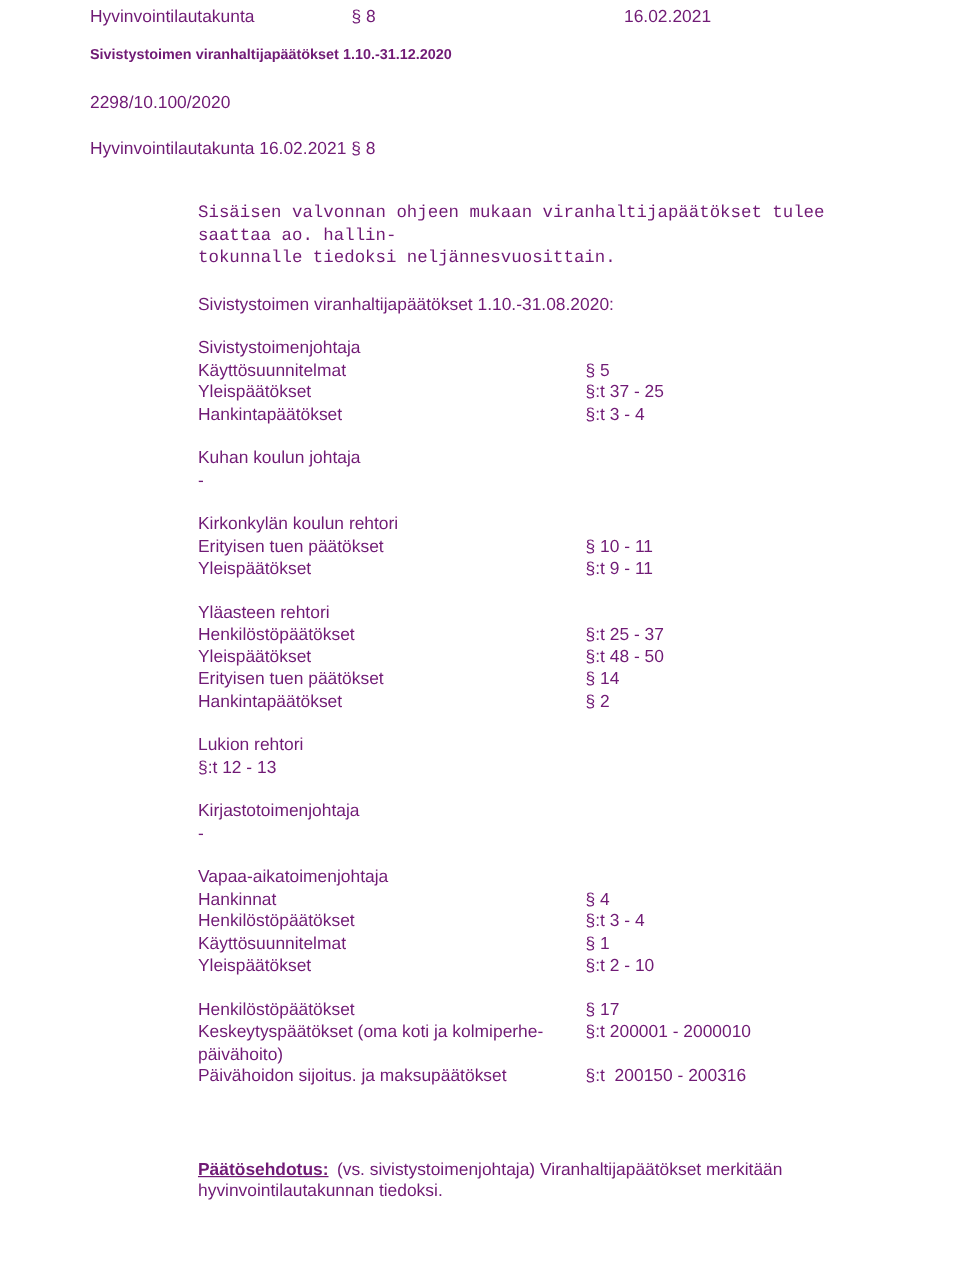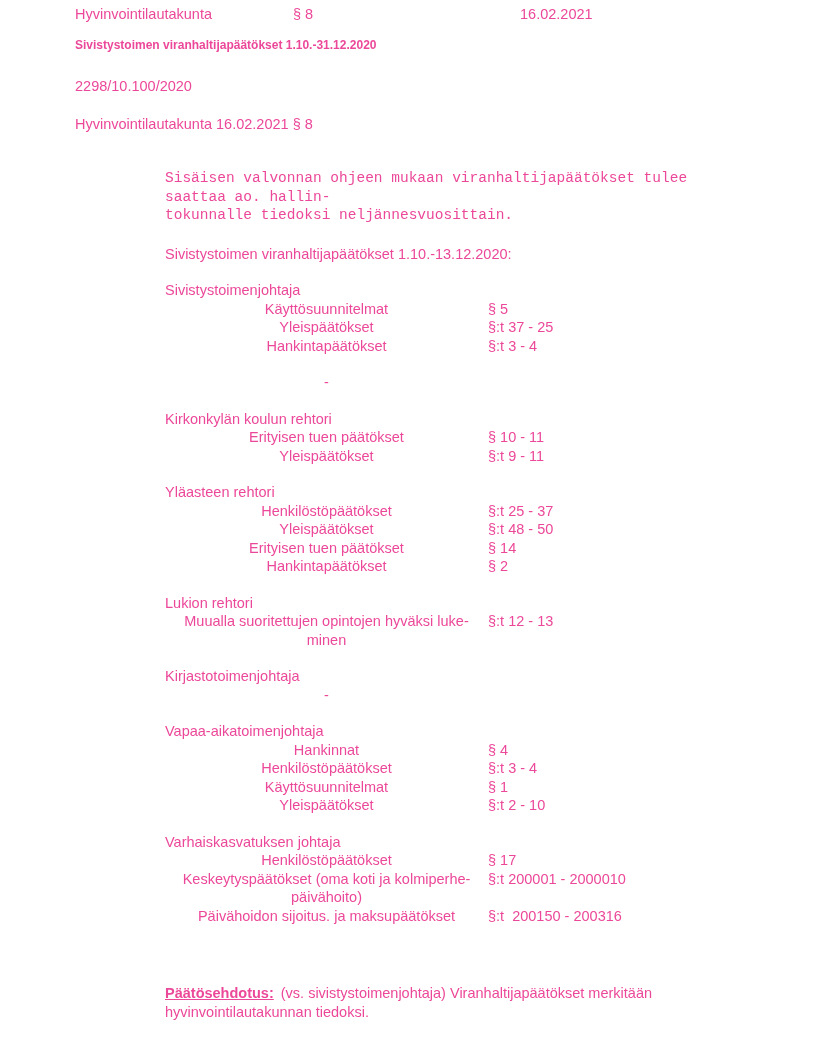--- a/index.html
+++ b/index.html
@@ -5,39 +5,39 @@
   * { margin: 0; padding: 0; box-sizing: border-box; }
   html, body { background: #ffffff; }
   .page {
     position: relative;
     width: 816px;
     height: 1056px;
     background: #ffffff;
     font-family: "Liberation Sans", sans-serif;
     font-size: 14.5px;
     line-height: 18.5px;
-    color: #ec4899;
+    color: #701a75;
     overflow: hidden;
   }
   .hdr-committee { position: absolute; left: 75px;  top: 5px; }
   .hdr-paragraph { position: absolute; left: 293px; top: 5px; }
   .hdr-date      { position: absolute; left: 520px; top: 5px; }
   .doc-title {
     position: absolute; left: 75px; top: 36px;
     font-size: 12px; font-weight: bold; line-height: 19px;
   }
   .case-number  { position: absolute; left: 75px; top: 77px; }
   .meeting-line { position: absolute; left: 75px; top: 115px; }
   .content { position: absolute; left: 165px; top: 169px; width: 572px; }
   .intro { white-space: pre-line; margin-bottom: 20px; font-family: Liberation Mono, monospace; }
   .list-intro { margin-bottom: 0; }
   .section { margin-top: 18px; }
   .section-heading { }
   .row { display: flex; align-items: flex-start; }
-  .row-label { flex: 0 0 323px; white-space: pre-line; text-align: center; }
+  .row-label { flex: 0 0 323px; white-space: pre-line; }
   .row-value { flex: 1 1 auto; white-space: pre-wrap; }
   .proposal { margin-top: 59px; }
   .proposal-label { font-weight: bold; text-decoration: underline; margin-top: 20px; }
   .proposal-text { white-space: pre-line; margin-left: 7px; }
 </style>
 </head>
 <body>
 
 <div class="page">
 
@@ -49,21 +49,21 @@
 
   <h1 class="doc-title">Sivistystoimen viranhaltijapäätökset 1.10.-31.12.2020</h1>
 
   <div class="case-number">2298/10.100/2020</div>
 
   <div class="meeting-line">Hyvinvointilautakunta 16.02.2021 § 8</div>
 
   <div class="content">
     <p class="intro">Sisäisen valvonnan ohjeen mukaan viranhaltijapäätökset tulee saattaa ao. hallin-
 tokunnalle tiedoksi neljännesvuosittain.</p>
-    <p class="list-intro">Sivistystoimen viranhaltijapäätökset 1.10.-13.12.2020:</p>
+    <p class="list-intro">Sivistystoimen viranhaltijapäätökset 1.10.-31.08.2020:</p>
 
     <div id="sections">
   <section class="section">
     <div class="section-heading">Sivistystoimenjohtaja</div>
     <div class="section-rows">
   <div class="row">
     <span class="row-label">Käyttösuunnitelmat</span>
     <span class="row-value">§ 5</span>
   </div>
 
@@ -73,20 +73,21 @@
   </div>
 
   <div class="row">
     <span class="row-label">Hankintapäätökset</span>
     <span class="row-value">§:t 3 - 4</span>
   </div>
 </div>
   </section>
 
   <section class="section">
+    <div class="section-heading">Kuhan koulun johtaja</div>
     <div class="section-rows">
   <div class="row">
     <span class="row-label">-</span>
     <span class="row-value"></span>
   </div>
 </div>
   </section>
 
   <section class="section">
     <div class="section-heading">Kirkonkylän koulun rehtori</div>
@@ -125,22 +126,20 @@
     <span class="row-label">Hankintapäätökset</span>
     <span class="row-value">§ 2</span>
   </div>
 </div>
   </section>
 
   <section class="section">
     <div class="section-heading">Lukion rehtori</div>
     <div class="section-rows">
   <div class="row">
-    <span class="row-label">Muualla suoritettujen opintojen hyväksi luke-
-minen</span>
     <span class="row-value">§:t 12 - 13</span>
   </div>
 </div>
   </section>
 
   <section class="section">
     <div class="section-heading">Kirjastotoimenjohtaja</div>
     <div class="section-rows">
   <div class="row">
     <span class="row-label">-</span>
@@ -168,21 +167,20 @@
   </div>
 
   <div class="row">
     <span class="row-label">Yleispäätökset</span>
     <span class="row-value">§:t 2 - 10</span>
   </div>
 </div>
   </section>
 
   <section class="section">
-    <div class="section-heading">Varhaiskasvatuksen johtaja</div>
     <div class="section-rows">
   <div class="row">
     <span class="row-label">Henkilöstöpäätökset</span>
     <span class="row-value">§ 17</span>
   </div>
 
   <div class="row">
     <span class="row-label">Keskeytyspäätökset (oma koti ja kolmiperhe-
 päivähoito)</span>
     <span class="row-value">§:t 200001 - 2000010</span>

